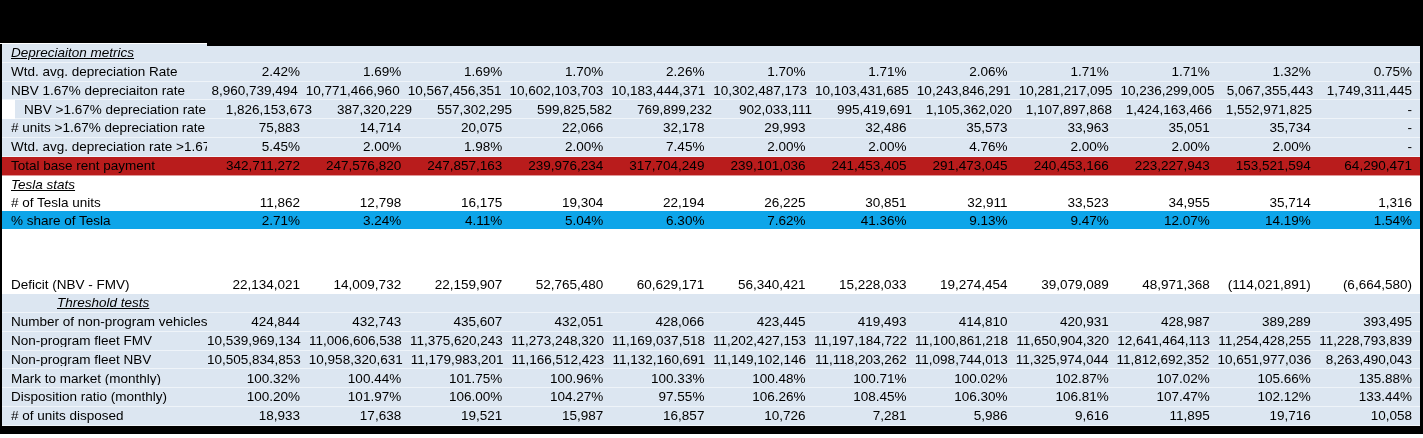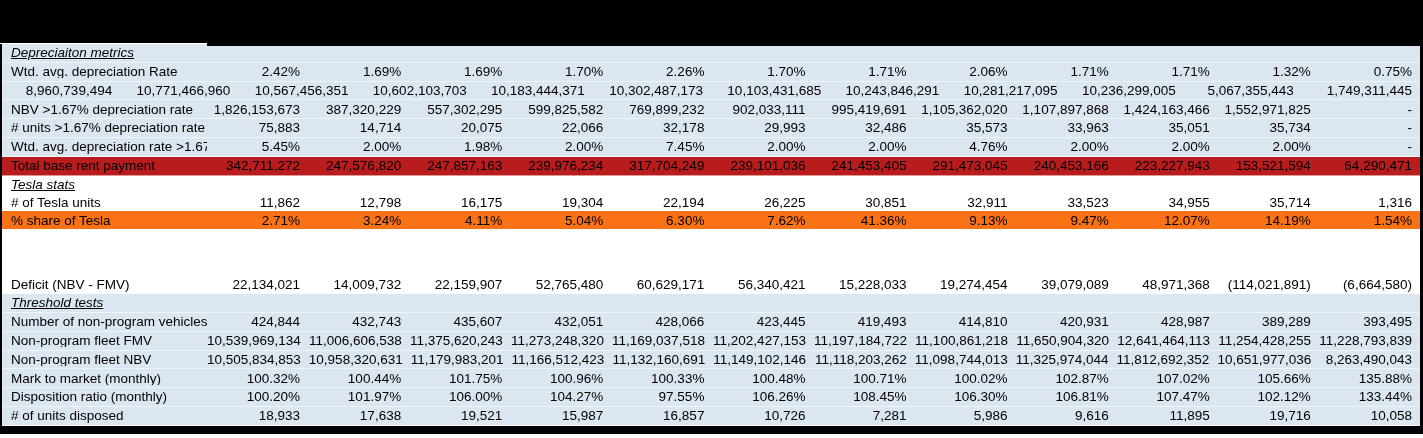--- a/index.html
+++ b/index.html
@@ -53,34 +53,35 @@
         <div class="val-cell">2.26%</div>
         <div class="val-cell">1.70%</div>
         <div class="val-cell">1.71%</div>
         <div class="val-cell">2.06%</div>
         <div class="val-cell">1.71%</div>
         <div class="val-cell">1.71%</div>
         <div class="val-cell">1.32%</div>
         <div class="val-cell">0.75%</div>
       </div>
       <div class="row blue" style="background: rgb(220, 230, 241);">
+        <div class="label-cell">NBV 1.67% depreciaiton rate</div>
         <div class="val-cell">8,960,739,494</div>
         <div class="val-cell">10,771,466,960</div>
         <div class="val-cell">10,567,456,351</div>
         <div class="val-cell">10,602,103,703</div>
         <div class="val-cell">10,183,444,371</div>
         <div class="val-cell">10,302,487,173</div>
         <div class="val-cell">10,103,431,685</div>
         <div class="val-cell">10,243,846,291</div>
         <div class="val-cell">10,281,217,095</div>
         <div class="val-cell">10,236,299,005</div>
         <div class="val-cell">5,067,355,443</div>
         <div class="val-cell">1,749,311,445</div>
       </div>
-      <div class="row blue" style="background: rgb(220, 230, 241);">
+      <div class="row blue" style="background: rgb(220, 230, 241); margin-left: 13px;">
         <div class="label-cell">NBV &gt;1.67% depreciation rate</div>
         <div class="val-cell">1,826,153,673</div>
         <div class="val-cell">387,320,229</div>
         <div class="val-cell">557,302,295</div>
         <div class="val-cell">599,825,582</div>
         <div class="val-cell">769,899,232</div>
         <div class="val-cell">902,033,111</div>
         <div class="val-cell">995,419,691</div>
         <div class="val-cell">1,105,362,020</div>
         <div class="val-cell">1,107,897,868</div>
@@ -156,21 +157,21 @@
         <div class="val-cell">19,304</div>
         <div class="val-cell">22,194</div>
         <div class="val-cell">26,225</div>
         <div class="val-cell">30,851</div>
         <div class="val-cell">32,911</div>
         <div class="val-cell">33,523</div>
         <div class="val-cell">34,955</div>
         <div class="val-cell">35,714</div>
         <div class="val-cell">1,316</div>
       </div>
-      <div class="row white" style="background: #f97316;">
+      <div class="row white" style="background: #0ea5e9;">
         <div class="label-cell">% share of Tesla</div>
         <div class="val-cell">2.71%</div>
         <div class="val-cell">3.24%</div>
         <div class="val-cell">4.11%</div>
         <div class="val-cell">5.04%</div>
         <div class="val-cell">6.30%</div>
         <div class="val-cell">7.62%</div>
         <div class="val-cell">41.36%</div>
         <div class="val-cell">9.13%</div>
         <div class="val-cell">9.47%</div>
@@ -186,21 +187,21 @@
         <div class="val-cell">52,765,480</div>
         <div class="val-cell">60,629,171</div>
         <div class="val-cell">56,340,421</div>
         <div class="val-cell">15,228,033</div>
         <div class="val-cell">19,274,454</div>
         <div class="val-cell">39,079,089</div>
         <div class="val-cell">48,971,368</div>
         <div class="val-cell">(114,021,891)</div>
         <div class="val-cell">(6,664,580)</div>
       </div>
-      <div class="row blue" style="background: rgb(220, 230, 241);">
+      <div class="row blue" style="background: rgb(220, 230, 241); padding-left: 46px;">
         <div class="label-cell"><span class="section-title">Threshold tests</span></div>
         <div class="val-cell"></div>
         <div class="val-cell"></div>
         <div class="val-cell"></div>
         <div class="val-cell"></div>
         <div class="val-cell"></div>
         <div class="val-cell"></div>
         <div class="val-cell"></div>
         <div class="val-cell"></div>
         <div class="val-cell"></div>

